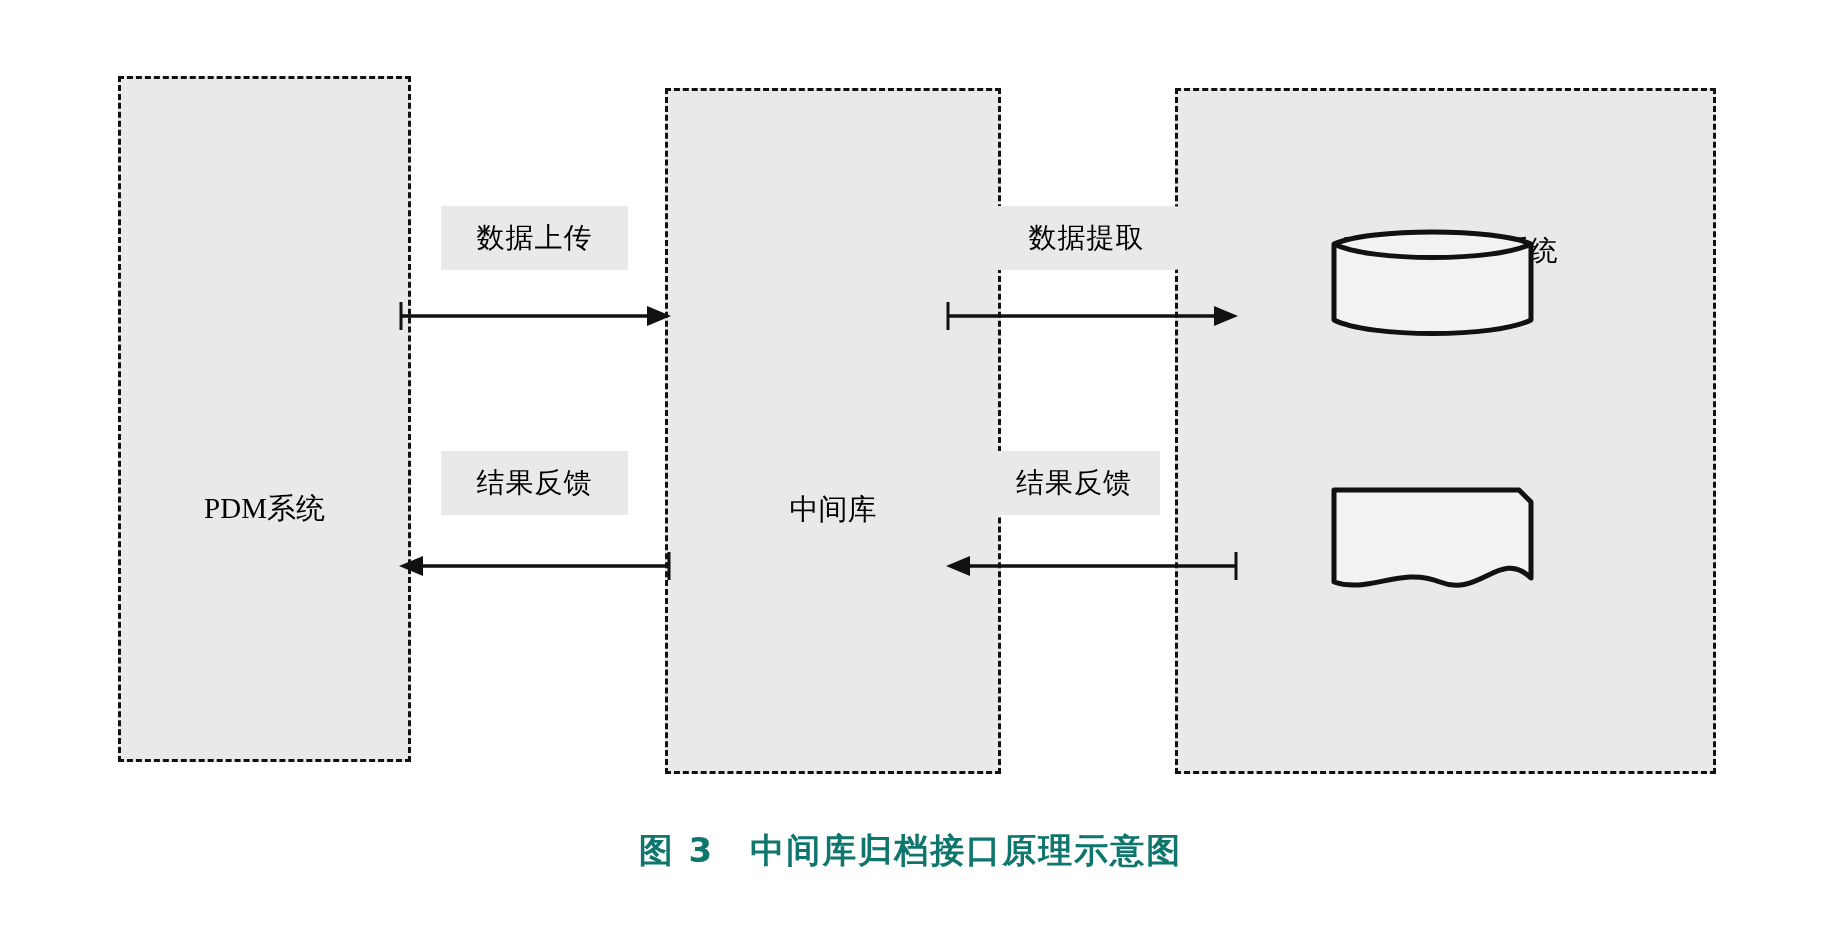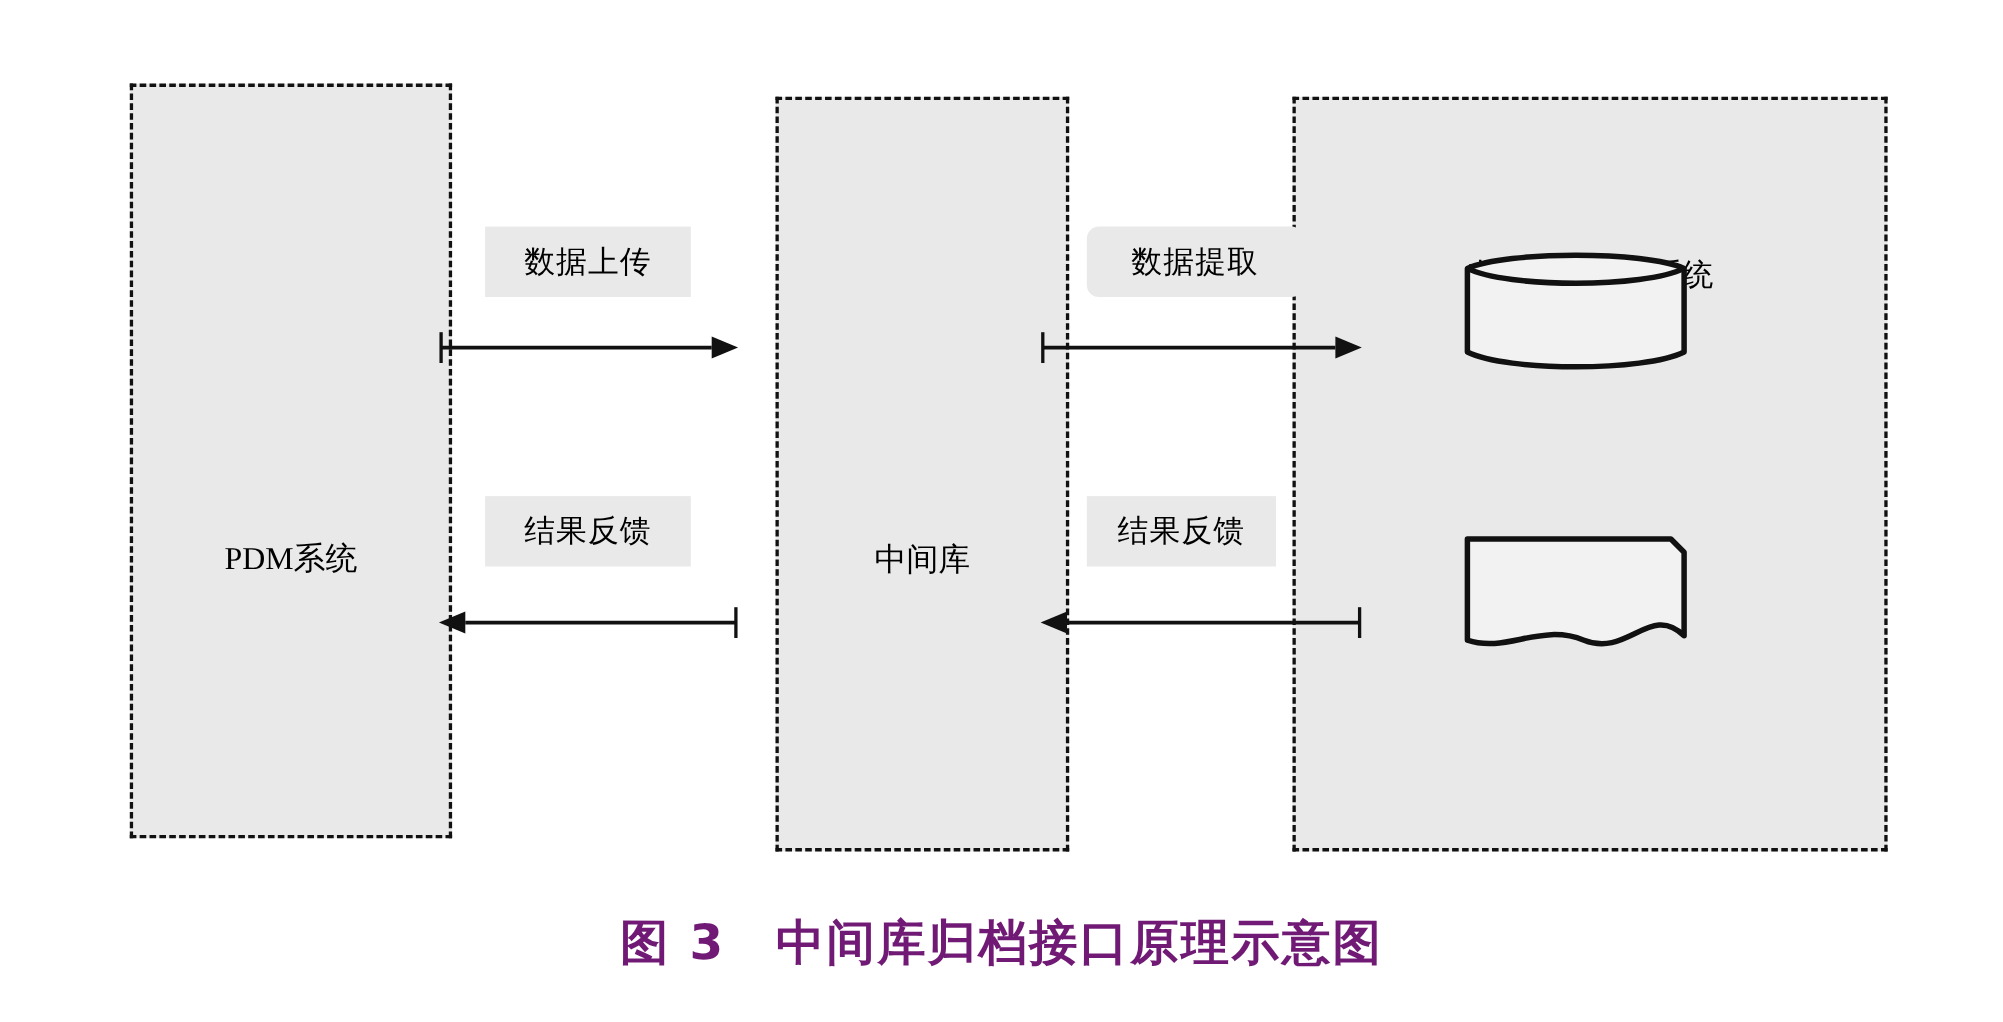--- a/index.html
+++ b/index.html
@@ -32,21 +32,21 @@
     right: 0;
     text-align: center;
     font-family: "Liberation Serif", "DejaVu Serif", serif;
     font-size: 29px;
     color: #000000;
     line-height: 1.1;
     white-space: nowrap;
   }
 
   #panel-pdm      { left: 118px; top: 76px;  width: 293px; height: 686px; padding-left: 16px; }
-  #panel-middle   { left: 665px; top: 88px;  width: 267px; height: 686px; margin-left: 40px; }
+  #panel-middle   { left: 665px; top: 88px;  width: 336px; height: 686px; }
   #panel-archive  { left: 1175px; top: 88px; width: 541px; height: 686px; }
 
   #label-pdm      { top: 414px; }
   #label-middle   { top: 403px; }
   #label-archive  { top: 145px; font-size: 28px; }
 
   
   .flow-label {
     position: absolute;
     background: #e9e9e9;
@@ -90,22 +90,22 @@
 
   
   #caption {
     position: absolute;
     left: 0;
     right: 0;
     top: 828px;
     text-align: center;
     font-family: "DejaVu Sans", "Liberation Sans", sans-serif;
     font-weight: bold;
-    font-size: 44px;
-    color: #701a75;
+    font-size: 34px;
+    color: #0f766e;
     letter-spacing: 2px;
     white-space: pre;
   }
 </style>
 </head>
 <body>
 
 <div id="canvas">
 
   <div class="panel" id="panel-pdm">

